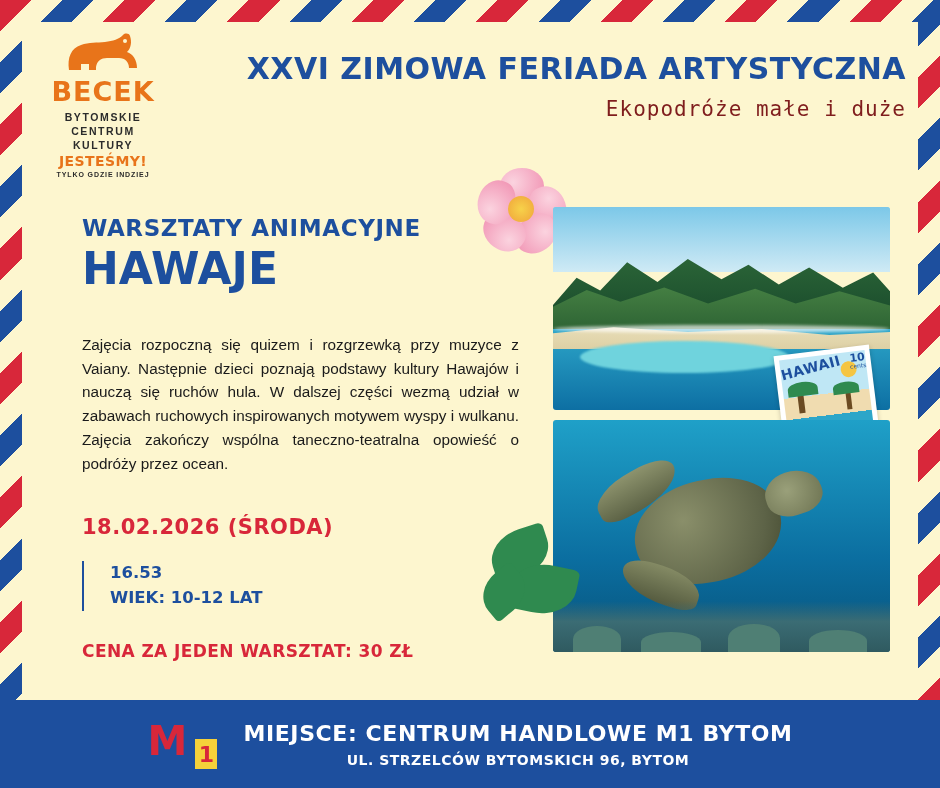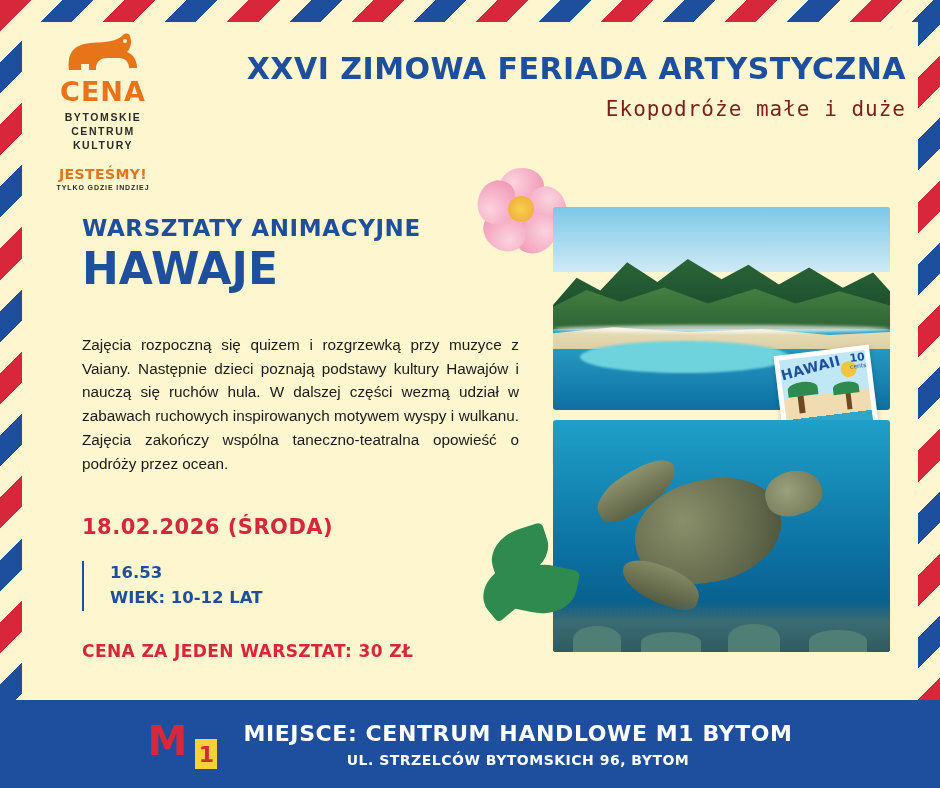--- a/index.html
+++ b/index.html
@@ -44,21 +44,21 @@
     font-weight:bold;font-size:27px;letter-spacing:1px;color:#e8741a;
     line-height:1;
   }
   .logo-sub{
     font-family:"Liberation Sans", sans-serif;
     font-size:10.5px;font-weight:bold;color:#2b2b2b;letter-spacing:1.6px;
     line-height:1.35;margin-top:5px;
   }
   .logo-claim{
     font-family:"DejaVu Sans", sans-serif;
-    font-weight:bold;font-size:14px;color:#e8741a;letter-spacing:.4px;margin-top:13px;
+    font-weight:bold;font-size:14px;color:#e8741a;letter-spacing:.4px;margin-top:0;
   }
   .logo-claim2{
     font-size:7px;font-weight:bold;color:#2b2b2b;letter-spacing:.9px;margin-top:2px;
   }
   .head-texts{
     position:absolute;left:150px;right:12px;top:30px;text-align:right;
   }
   .title-main{
     font-family:"DejaVu Sans", sans-serif;
     font-weight:bold;font-size:30px;color:#1d4f9e;letter-spacing:.5px;
@@ -246,21 +246,21 @@
 
   <div class="header">
 
     <div class="logo">
       <div class="logo-dog">
         <svg width="80" height="46" viewBox="0 0 80 46" aria-hidden="true">
           <path d="M6 40 C4 28 8 18 18 15 C26 12 34 13 42 12 C50 11 56 9 60 5 C62 3 66 3 67 6 C69 12 68 18 64 22 C70 24 74 30 74 38 L66 38 C66 32 62 28 56 28 L44 28 C38 28 34 31 33 37 L33 40 L26 40 L26 34 L18 34 L18 40 Z" fill="#e8741a"></path>
           <circle cx="62" cy="11" r="2" fill="#fdf6cf"></circle>
         </svg>
       </div>
-      <div class="logo-name">CENA</div>
+      <div class="logo-name">BECEK</div>
       <div class="logo-sub">BYTOMSKIE<br>CENTRUM<br>KULTURY</div>
       <div class="logo-claim">JESTEŚMY!</div>
       <div class="logo-claim2">TYLKO GDZIE INDZIEJ</div>
     </div>
 
     <div class="head-texts">
       <div class="title-main">XXVI ZIMOWA FERIADA ARTYSTYCZNA</div>
       <div class="title-sub">Ekopodróże małe i duże</div>
     </div>
   </div>

